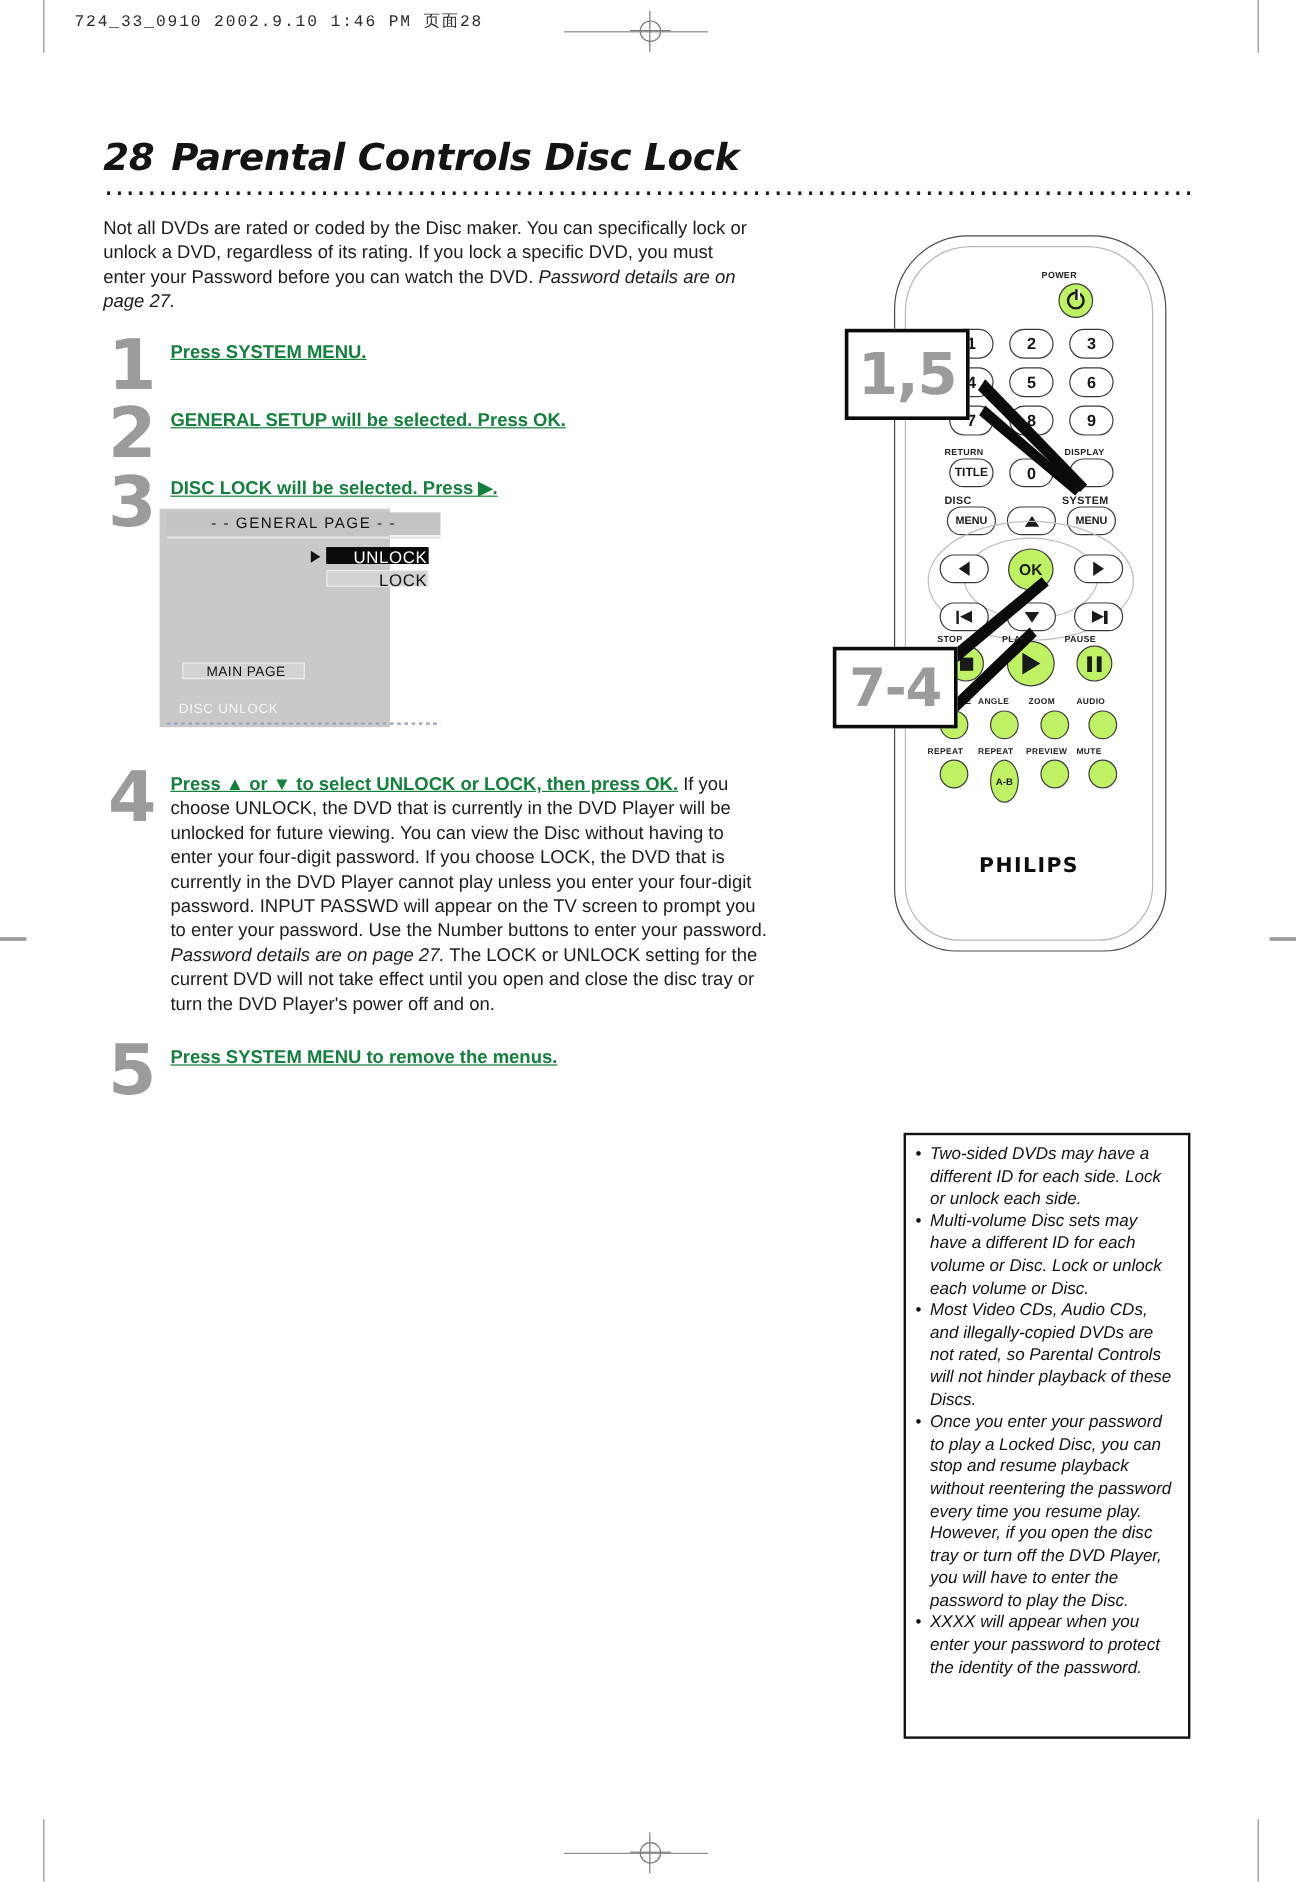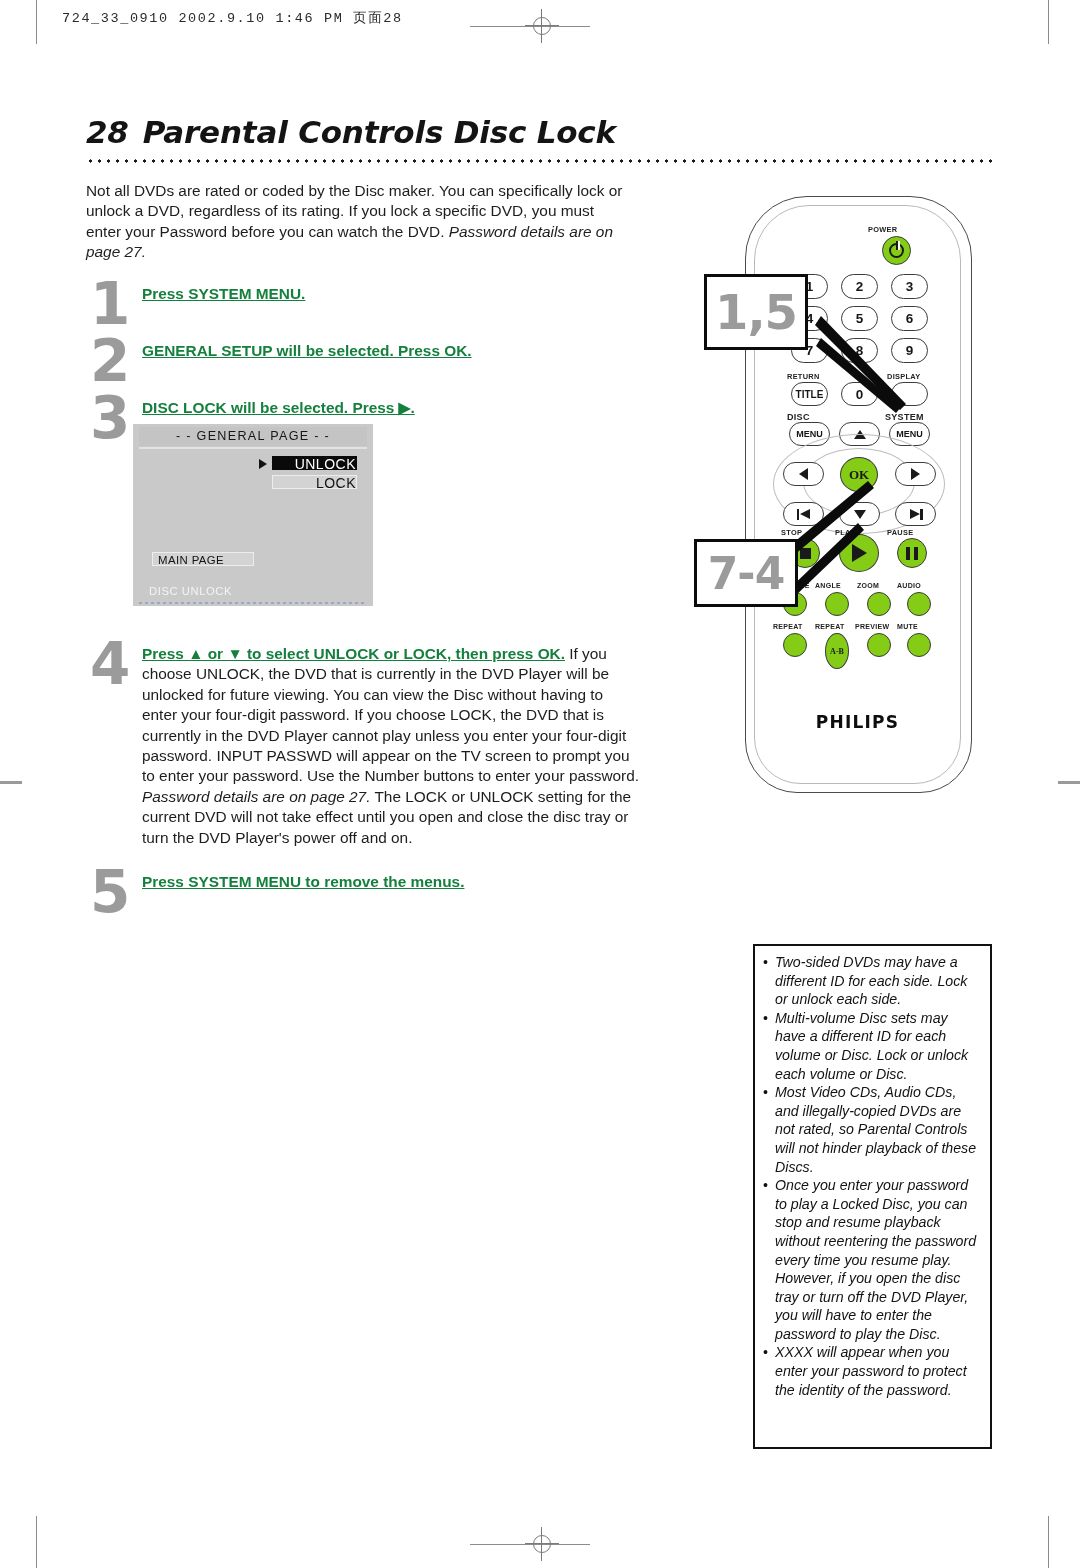--- a/index.html
+++ b/index.html
@@ -57,21 +57,21 @@
   }
   .step .body {
     position:absolute; left:52px; top:6px;
     font-size:15.4px; line-height:20.4px; color:#1d1d1d;
   }
   .step .body b { font-weight:bold; color:#15803d;text-decoration:underline; }
   .step .body em { font-style:italic; }
 
   
   .osd {
-    position:absolute; left:133px; top:424px; width:240px; height:182px;
+    position:absolute; left:133px; top:424px; width:192px; height:182px;
     background:#c9c9c9; box-sizing:border-box;
   }
   .osd-title {
     position:absolute; left:6px; top:3px; width:228px; height:19px;
     background:#c4c4c4; color:#161616;
     font-size:12.6px; letter-spacing:1.3px; text-align:center; line-height:19px;
     font-family:"Liberation Sans", sans-serif;
   }
   .osd-sep { position:absolute; left:6px; top:23px; width:228px; height:2px; background:#e2e2e2; }
   .osd-left { position:absolute; left:19px; top:32px; width:102px; }
@@ -80,21 +80,21 @@
     background:#d3d3d3; border:1px solid #ededed;
     font-size:11.4px; letter-spacing:0.4px; color:#131313;
     padding-left:5px; box-sizing:border-box;
   }
   .osd-item.sel { background:#b4b4b4; }
   .osd-mainpage {
     position:absolute; left:19px; top:128px; width:102px;
     height:14px; line-height:14px;
     background:#d3d3d3; border:1px solid #ededed;
     font-size:11.4px; letter-spacing:0.4px; color:#131313;
-    padding-left:5px; box-sizing:border-box;
+    padding-left:19px; box-sizing:border-box;
   }
   .osd-arrow {
     position:absolute; left:126px; top:35px;
     width:0; height:0; border-left:8px solid #111;
     border-top:5px solid transparent; border-bottom:5px solid transparent;
   }
   .osd-right { position:absolute; left:139px; top:32px; width:85px; }
   .osd-opt {
     height:14px; line-height:14px; margin-bottom:4.6px;
     background:#d3d3d3; border:1px solid #ededed;
@@ -118,23 +118,23 @@
     position:absolute; left:0; top:0; width:225px; height:595px;
     border:1.6px solid #4a4a4a; border-radius:62px 62px 52px 52px;
     background:#ffffff;
   }
   .remote-inner {
     position:absolute; left:9px; top:9px; width:205px; height:577px;
     border:1px solid #b9b9b9; border-radius:55px 55px 46px 46px;
   }
   .rc-btn {
     position:absolute; border:1.6px solid #3c3c3c; border-radius:50%;
-    background:#84cc16; box-sizing:border-box;
+    background:#bef264; box-sizing:border-box;
     display:flex; align-items:center; justify-content:center;
-    font-size:13px; font-weight:bold; color:#1a1a1a;font-family:Liberation Serif, serif;
+    font-size:13px; font-weight:bold; color:#1a1a1a;
   }
   .rc-lab {
     position:absolute; font-size:7.4px; font-weight:bold; letter-spacing:0.3px;
     color:#222; text-align:left; white-space:nowrap;
   }
   .rc-oval {
     position:absolute; border:1.6px solid #3c3c3c; border-radius:16px;
     background:#fff; box-sizing:border-box;
     display:flex; align-items:center; justify-content:center;
     font-size:13.5px; font-weight:bold; color:#161616;

